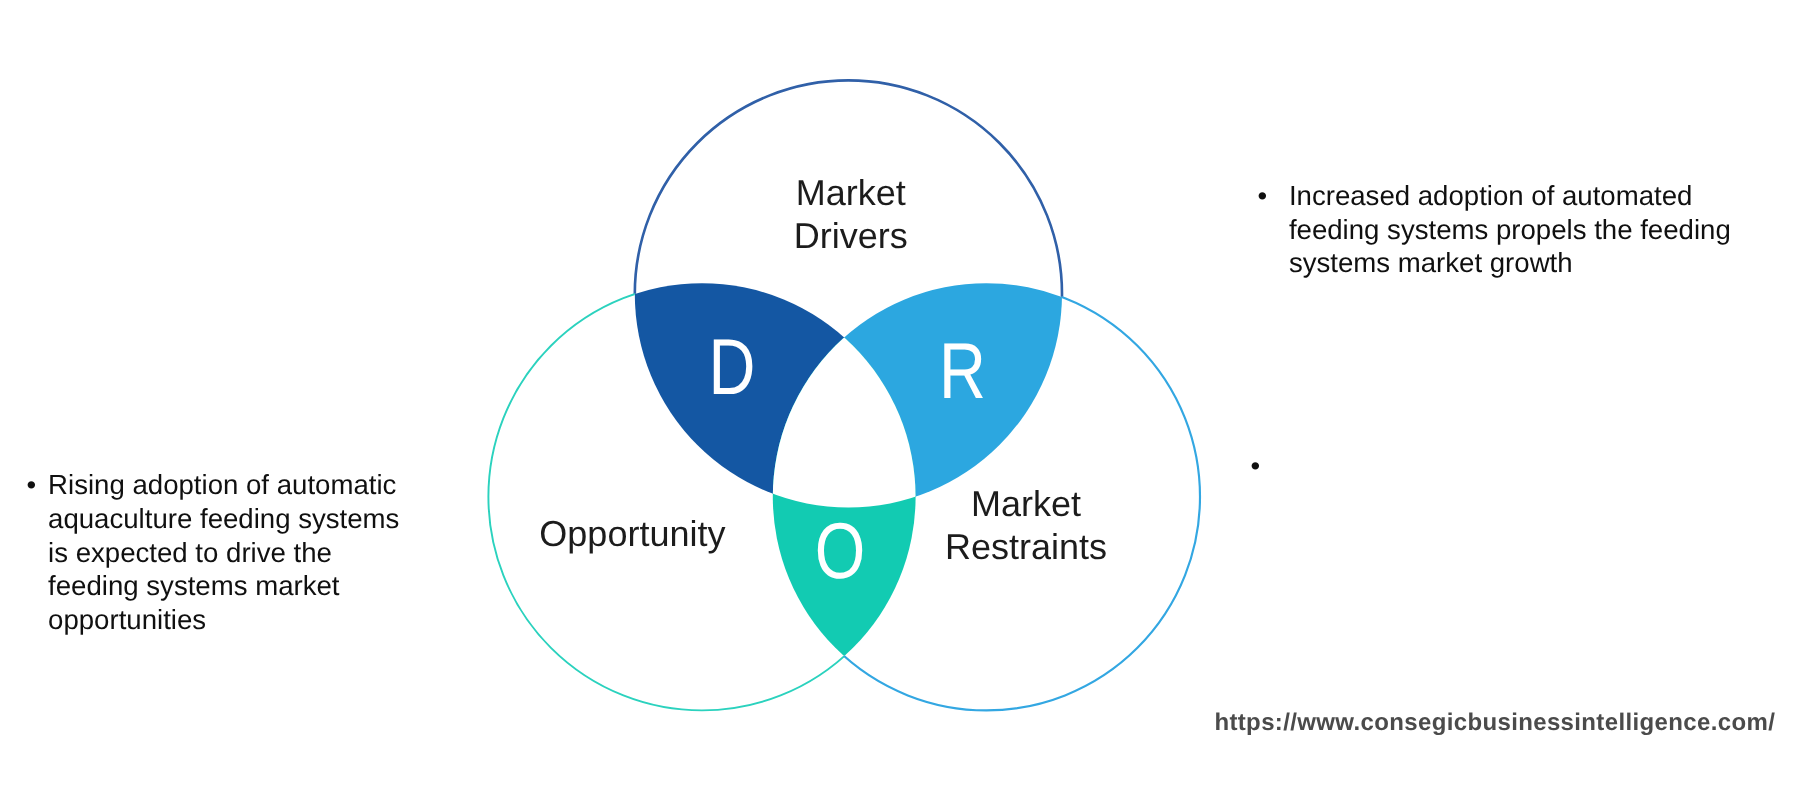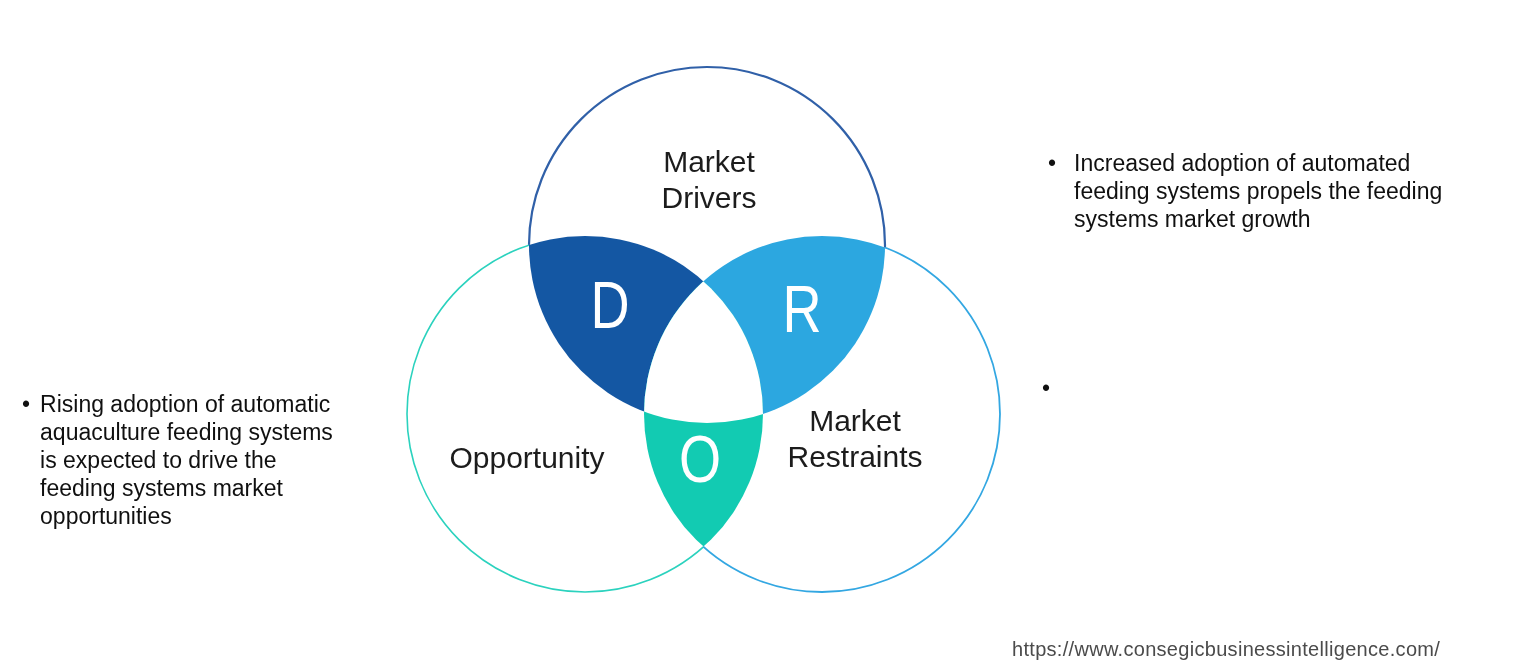--- a/index.html
+++ b/index.html
@@ -15,21 +15,21 @@
 
   .circle-label {
     position: absolute;
     color: #1c1c1c;
     font-size: 30px;
     line-height: 36px;
     white-space: pre-line;
     text-align: center;
   }
   .label-drivers    { left: 599px; top: 144px; width: 220px; }
-  .label-opportunity{ left: 417px; top: 440px; width: 220px; }
+  .label-opportunity{ left: 417px; top: 428px; width: 220px; }
   .label-restraints { left: 745px; top: 403px; width: 220px; }
 
   .lens-letter {
     position: absolute;
     color: #ffffff;
     font-size: 66px;
     font-weight: 400;
     transform: translate(-50%, -50%) scaleX(0.82);
     line-height: 1;
   }
@@ -51,24 +51,25 @@
 
   .bullet-left     { left: 22px;   top: 390px; width: 360px; }
   .bullet-left .marker { margin-right: 10px; }
   .bullet-right-1  { left: 1048px; top: 149px; width: 440px; }
   .bullet-right-2  { left: 1042px; top: 374px; width: 440px; }
   .bullet-right-1 .marker, .bullet-right-2 .marker { margin-right: 18px; }
 
   .source-url {
     position: absolute;
     left: 1012px;
-    top: 638px;
+    top: 591px;
     font-size: 20px;
     color: #4b4b4b;
     letter-spacing: 0.3px;
+    font-weight: bold;
   }
 </style>
 </head>
 <body>
 
 <div class="canvas">
 
   <svg class="venn-svg" width="1515" height="660" viewBox="0 0 1515 660">
     <defs>
       <clipPath id="clipT">

